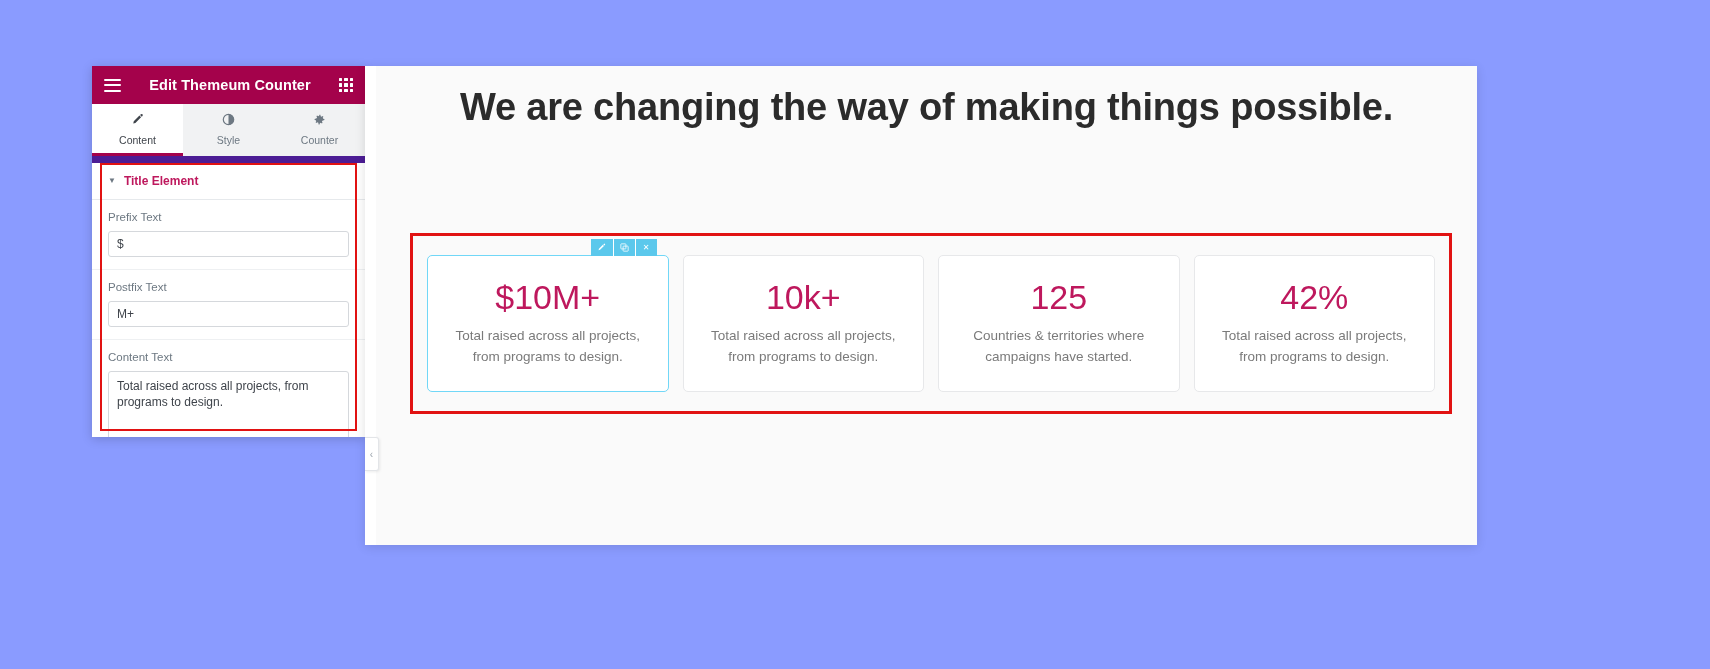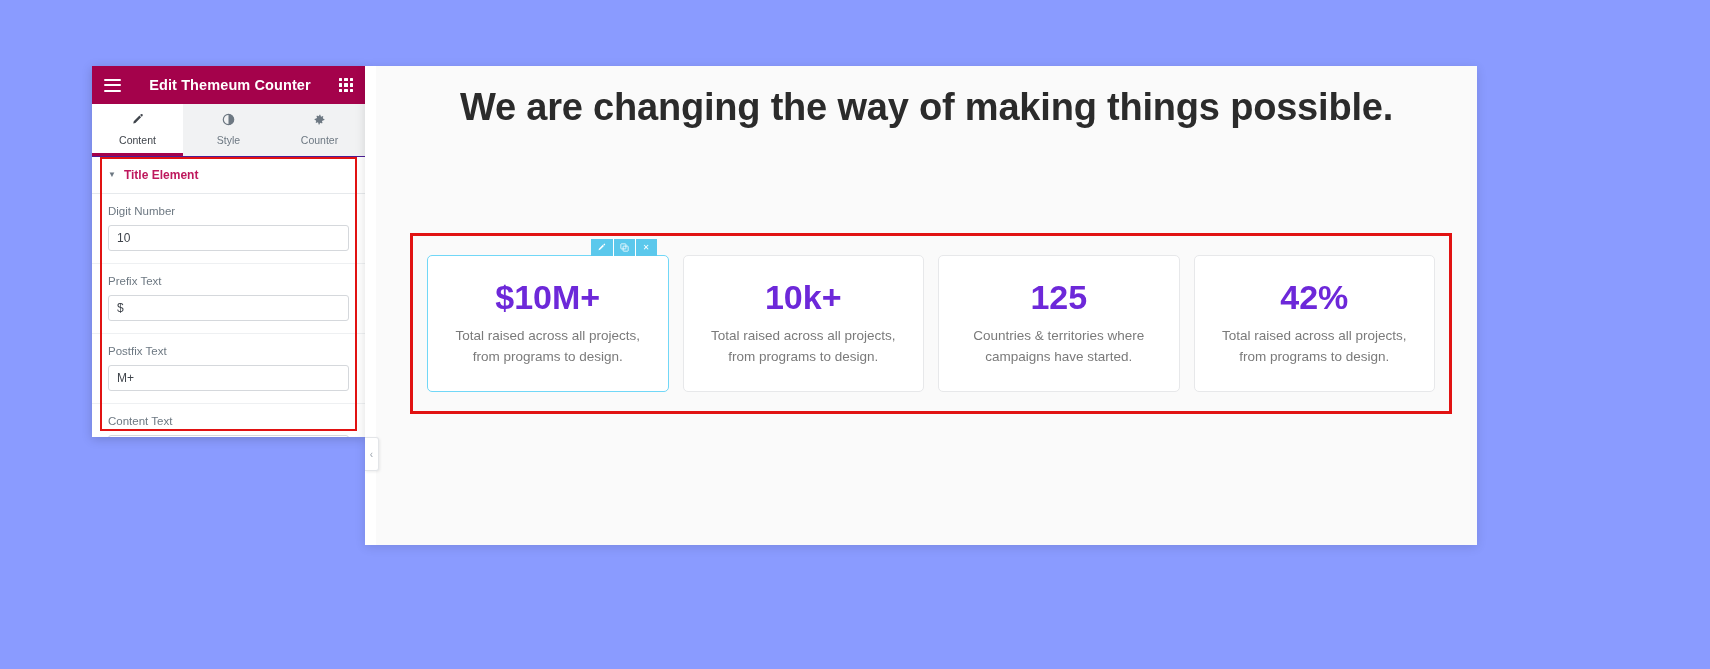--- a/index.html
+++ b/index.html
@@ -74,21 +74,21 @@
   .grid-icon i {
     display: block;
     background: #ffffff;
     border-radius: 0.5px;
   }
 
   
   .panel-tabs {
     display: flex;
     background: #737373;
-    border-bottom: 1px solid #4c1d95;
+    border-bottom: 7px solid #4c1d95;
     flex: none;
   }
   .panel-tab {
     flex: 1;
     padding: 9px 0 7px;
     text-align: center;
     cursor: pointer;
     border-bottom: 3px solid transparent;
     background: #f1f2f3;
   }
@@ -273,24 +273,24 @@
     flex-direction: column;
     align-items: center;
     justify-content: center;
     position: relative;
   }
   .counter-card.selected {
     border: 1px solid #71d7f7;
   }
   .counter-number {
     font-size: 34px;
-    color: #6d28d9;
+    color: #be185d;
     line-height: 1.1;
     margin-bottom: 10px;
-    font-weight: bold;
+    font-weight: normal;
   }
   .counter-text {
     font-size: 13.5px;
     line-height: 1.55;
     color: #7a7a7a;
     text-align: center;
     max-width: 88%;
   }
 
   
@@ -374,24 +374,20 @@
   </div>
 
   <div class="panel-body">
     <div class="red-outline"></div>
 
     <div class="section-head">
       <span class="caret">▼</span>
       <span class="section-title">Title Element</span>
     </div>
 
-    <div class="field-group">
-      <span class="field-label">Digit Number</span>
-      <input class="field-input" value="10" style="">
-    </div>
 
     <div class="field-group">
       <span class="field-label">Prefix Text</span>
       <input class="field-input" value="$" style="">
     </div>
 
     <div class="field-group">
       <span class="field-label">Postfix Text</span>
       <input class="field-input" value="M+" style="">
     </div>

